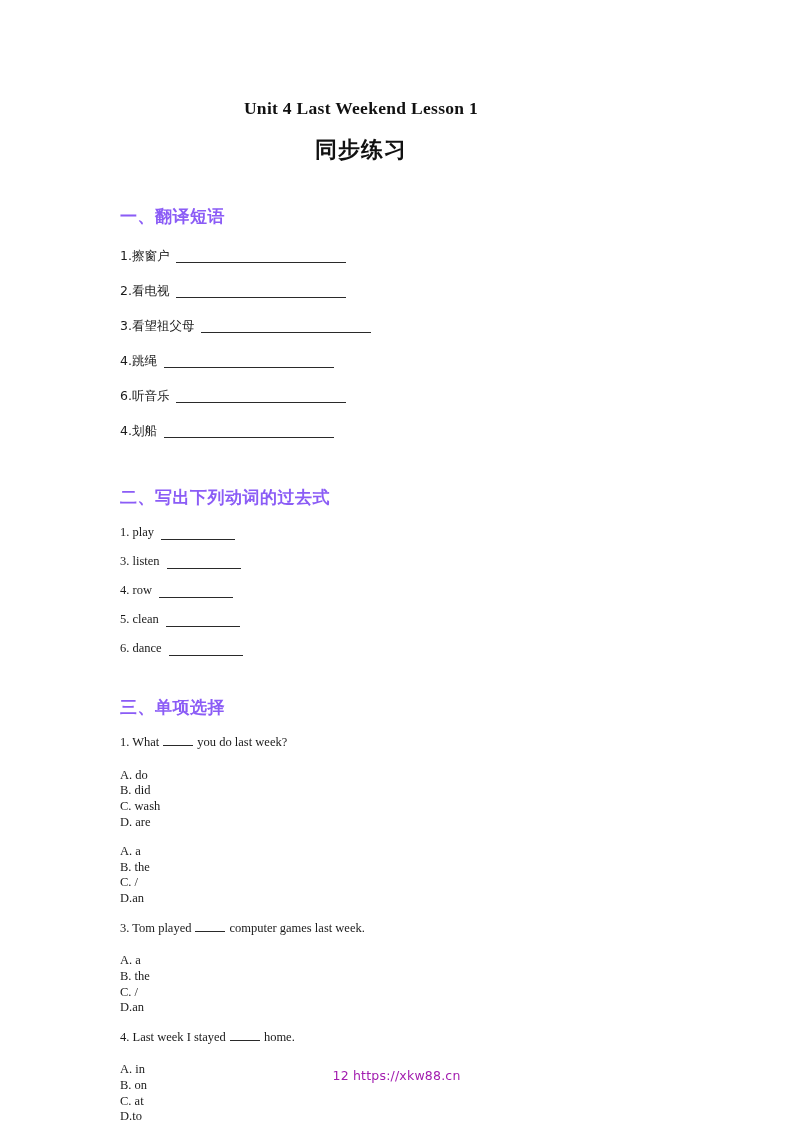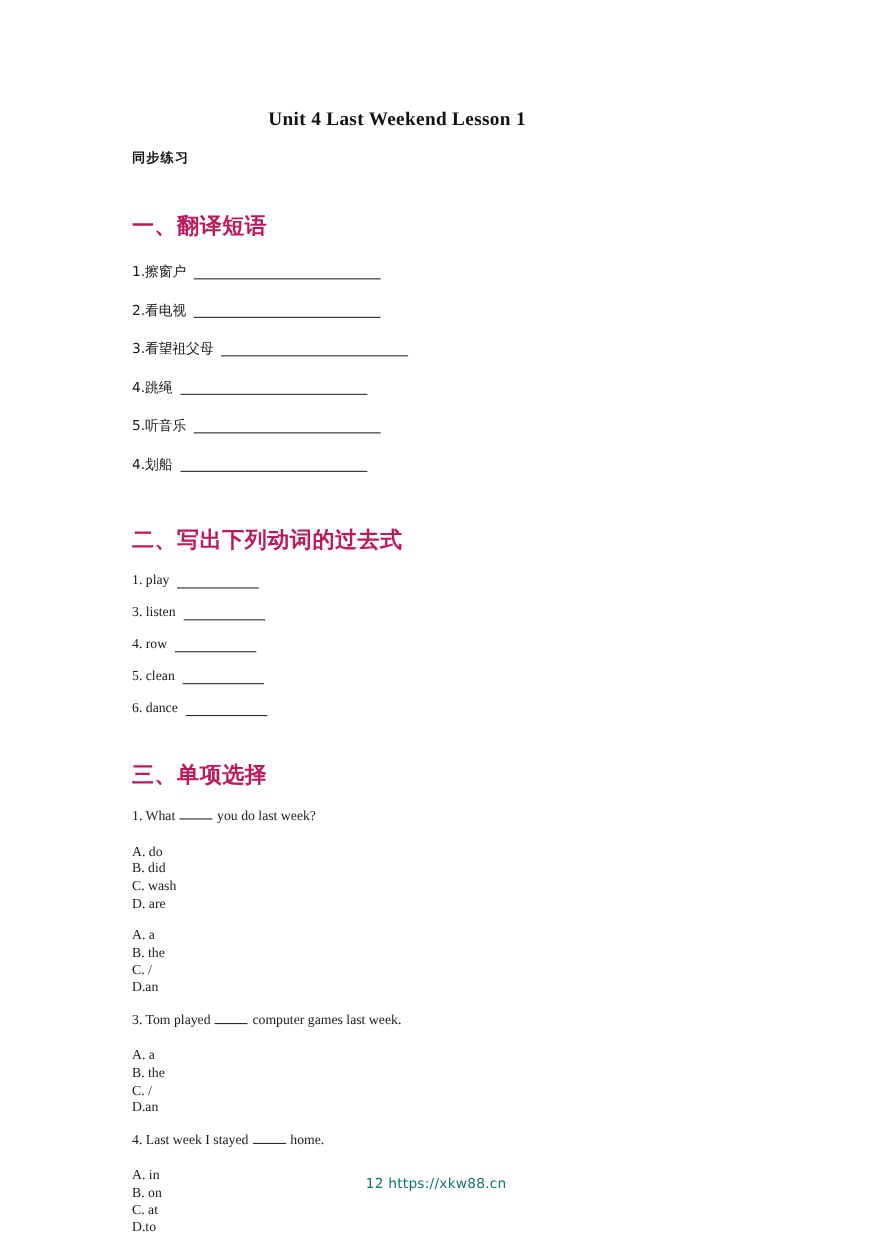--- a/index.html
+++ b/index.html
@@ -31,35 +31,35 @@
     text-align: center;
     font-family: "Liberation Serif", "DejaVu Serif", serif;
     font-size: 17.5px;
     font-weight: bold;
     letter-spacing: 0.3px;
     color: #111;
   }
   .doc-subtitle {
     margin: 0;
     padding-top: 16px;
-    text-align: left;
-    font-family: "DejaVu Sans", "Liberation Sans", sans-serif;
-    font-size: 12px;
+    text-align: center;
+    font-family: "DejaVu Sans", "Liberation Sans", sans-serif;
+    font-size: 22px;
     font-weight: bold;
     letter-spacing: 1px;
     color: #111;
   }
 
   
   .section-heading {
     font-family: "DejaVu Sans", "Liberation Sans", sans-serif;
-    font-size: 20px;
+    font-size: 17px;
     font-weight: bold;
     letter-spacing: 0.5px;
-    color: #be185d;
+    color: #8b5cf6;
     margin: 0;
   }
   .sec1-heading { padding-top: 40px; }
   .sec2-heading { padding-top: 28px; }
   .sec3-heading { padding-top: 26px; }
 
   
   .item-row {
     display: flex;
     align-items: flex-end;
@@ -125,21 +125,21 @@
 
   
   .footer {
     position: absolute;
     left: 0;
     top: 1068px;
     width: 793px;
     text-align: center;
     font-family: "DejaVu Sans", "Liberation Sans", sans-serif;
     font-size: 12.5px;
-    color: #0f766e;
+    color: #a21caf;
     letter-spacing: 0.2px;
   }
 </style>
 </head>
 <body>
 
 <div class="page">
 
   <h1 class="doc-title">Unit 4 Last Weekend Lesson 1</h1>
 
@@ -158,21 +158,21 @@
     </div>
     <div class="item-row">
       <span class="item-label cn-label">3.看望祖父母</span>
       <span class="blank-line" style="width:170px"></span>
     </div>
     <div class="item-row">
       <span class="item-label cn-label">4.跳绳</span>
       <span class="blank-line" style="width:170px"></span>
     </div>
     <div class="item-row">
-      <span class="item-label cn-label">5.听音乐</span>
+      <span class="item-label cn-label">6.听音乐</span>
       <span class="blank-line" style="width:170px"></span>
     </div>
     <div class="item-row">
       <span class="item-label cn-label">4.划船</span>
       <span class="blank-line" style="width:170px"></span>
     </div>
   </div>
 
   <h3 class="section-heading sec2-heading">二、写出下列动词的过去式</h3>
 

